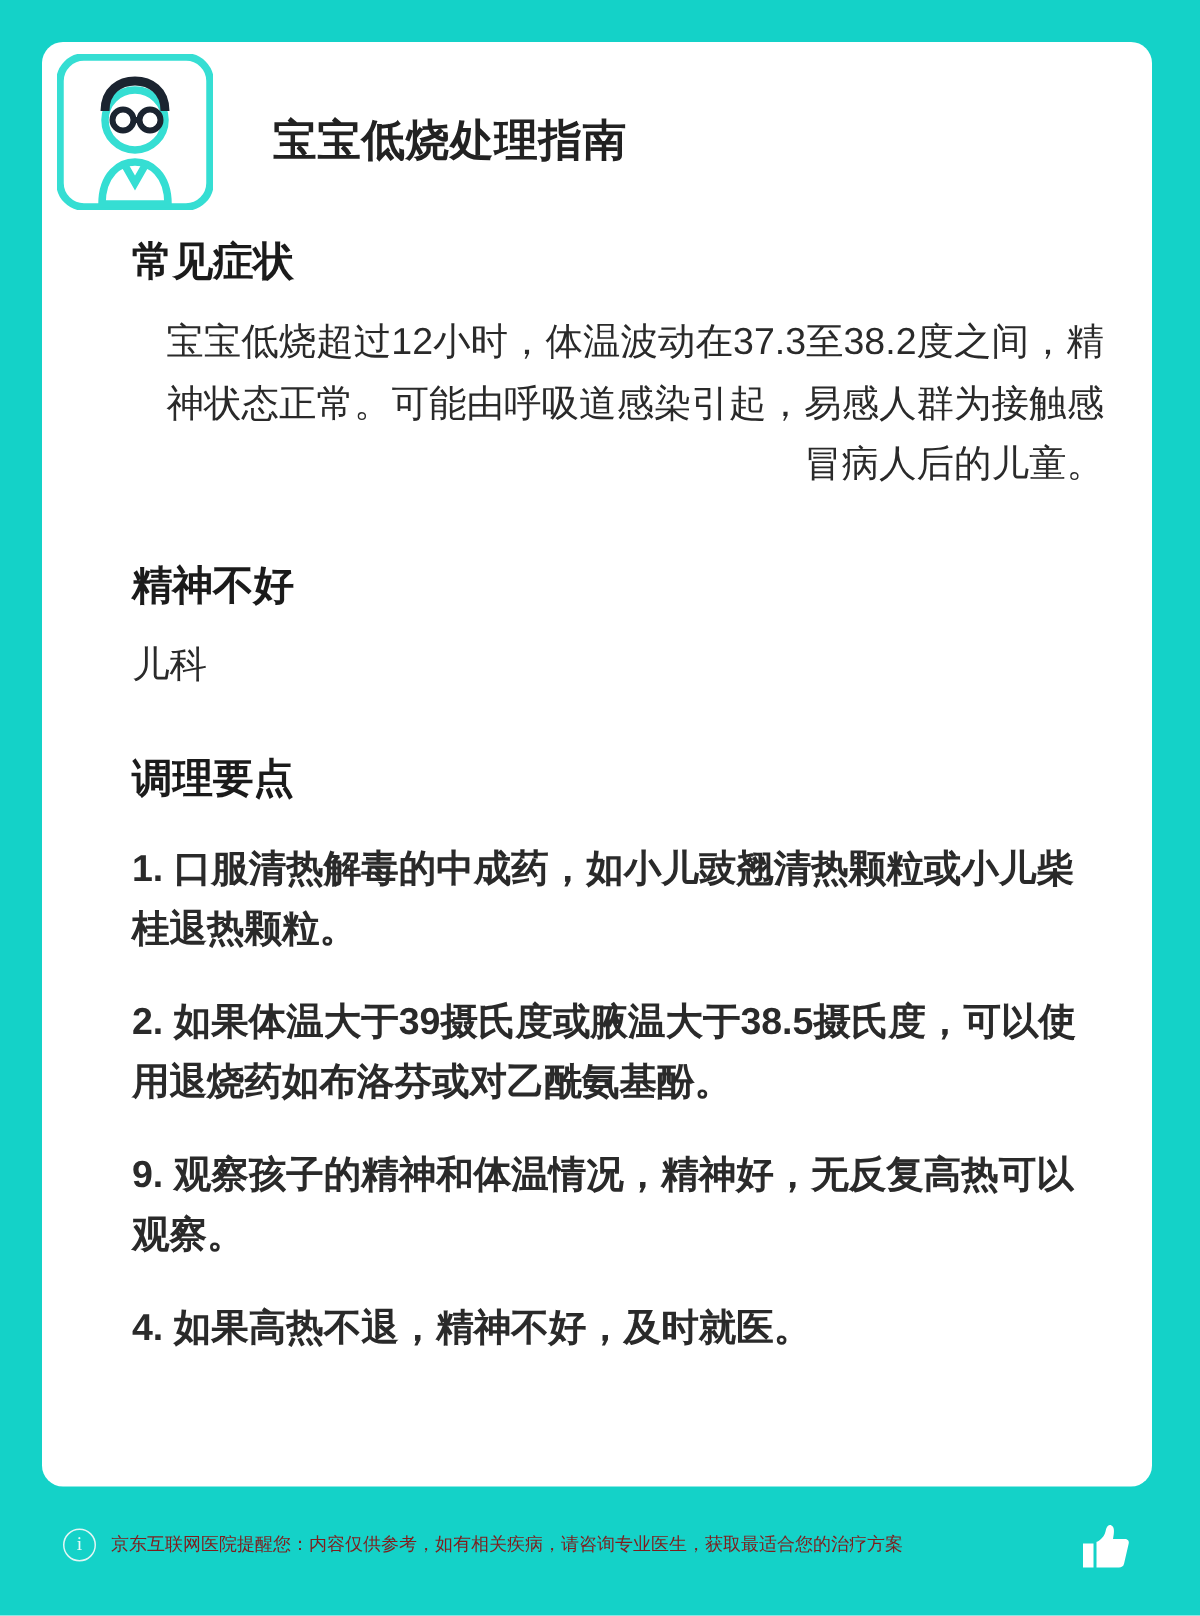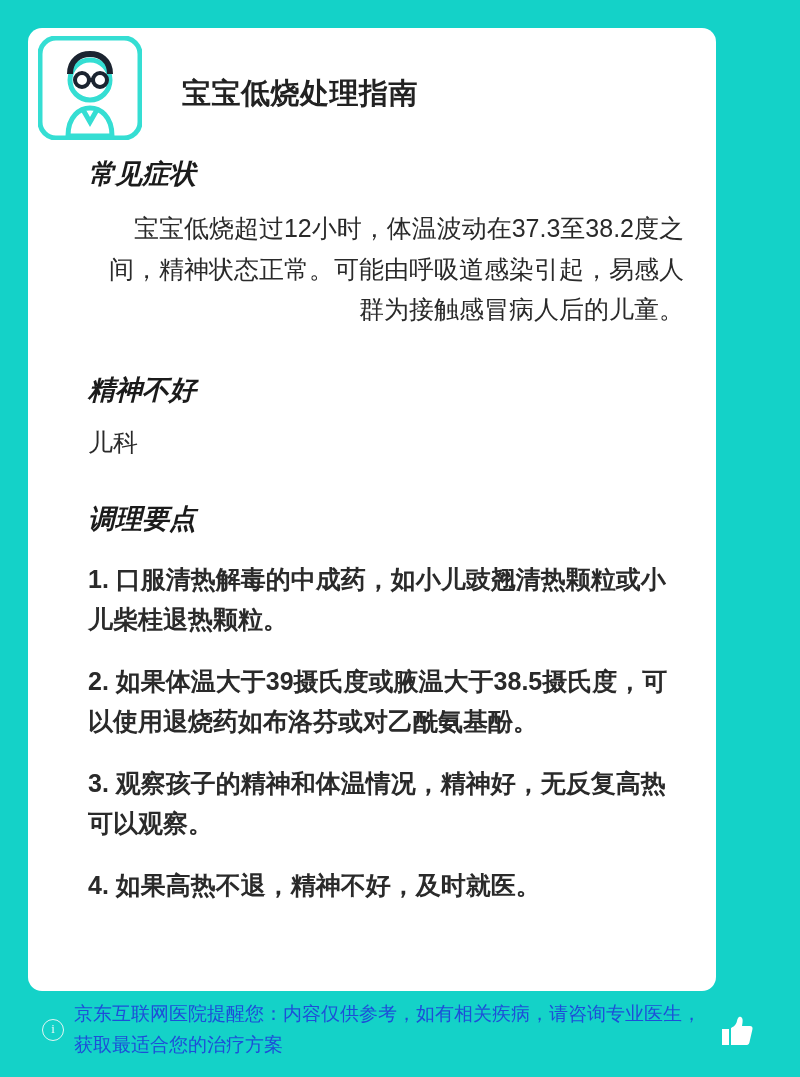--- a/index.html
+++ b/index.html
@@ -11,21 +11,21 @@
     height: 1077px;
     background: #14d2c8;
     font-family: "Liberation Sans", sans-serif;
     overflow: hidden;
     position: relative;
   }
   .card {
     position: absolute;
     left: 28px;
     top: 28px;
-    width: 688px;
+    width: 740px;
     height: 963px;
     background: #ffffff;
     border-radius: 14px;
     box-sizing: border-box;
     padding: 28px 32px 10px 32px;
     overflow: hidden;
   }
   .doctor-icon {
     position: absolute;
     left: 10px;
@@ -38,21 +38,20 @@
     font-weight: bold;
     color: #222222;
     margin: 18px 0 0 122px;
     letter-spacing: 0.5px;
   }
   .section-head {
     font-size: 27px;
     font-weight: bold;
     color: #1b1b1b;
     margin: 42px 0 0 28px;
-    font-style: italic;
   }
   .body-text {
     font-size: 25px;
     color: #2a2a2a;
     line-height: 1.62;
     margin: 16px 0 0 28px;
     max-width: 676px;
     text-align: right;
   }
   .plain-line {
@@ -92,23 +91,23 @@
     border: 1.5px solid #e2f6f4;
     color: #e7faf8;
     font-size: 13px;
     line-height: 18px;
     text-align: center;
     margin-right: 10px;
     font-family: "Liberation Serif", serif;
   }
   .footer-text {
     flex: 1 1 auto;
-    font-size: 19px;
+    font-size: 12px;
     line-height: 1.62;
-    color: #1d4ed8;
+    color: #7f1d1d;
   }
   .thumb {
     flex: 0 0 auto;
     width: 42px;
     height: 42px;
     margin-left: 10px;
     position: relative;
   }
   .thumb .hand {
     position: absolute;
@@ -141,21 +140,21 @@
   <div class="section-head">常见症状</div>
   <div class="body-text">宝宝低烧超过12小时，体温波动在37.3至38.2度之间，精神状态正常。可能由呼吸道感染引起，易感人群为接触感冒病人后的儿童。</div>
 
   <div class="section-head">精神不好</div>
   <div class="plain-line">儿科</div>
 
   <div class="section-head">调理要点</div>
   <ul class="list">
     <li>1. 口服清热解毒的中成药，如小儿豉翘清热颗粒或小儿柴桂退热颗粒。</li>
     <li>2. 如果体温大于39摄氏度或腋温大于38.5摄氏度，可以使用退烧药如布洛芬或对乙酰氨基酚。</li>
-    <li>3. 观察孩子的精神和体温情况，精神好，无反复高热可以观察。</li>
+    <li>9. 观察孩子的精神和体温情况，精神好，无反复高热可以观察。</li>
     <li>4. 如果高热不退，精神不好，及时就医。</li>
   </ul>
 
 </div>
 
 <div class="footer">
   <div class="footer-info-icon">i</div>
   <div class="footer-text">京东互联网医院提醒您：内容仅供参考，如有相关疾病，请咨询专业医生，获取最适合您的治疗方案</div>
   <div class="thumb">
     <svg class="hand" viewBox="0 0 34 32" width="34" height="32" aria-hidden="true">

